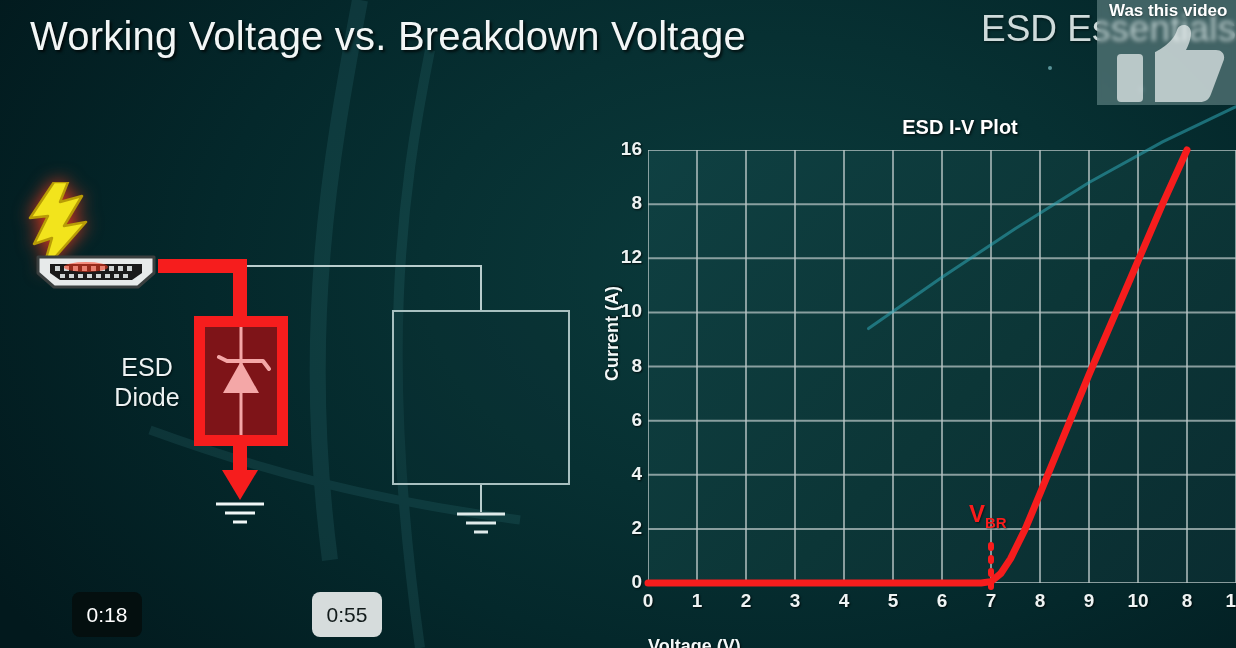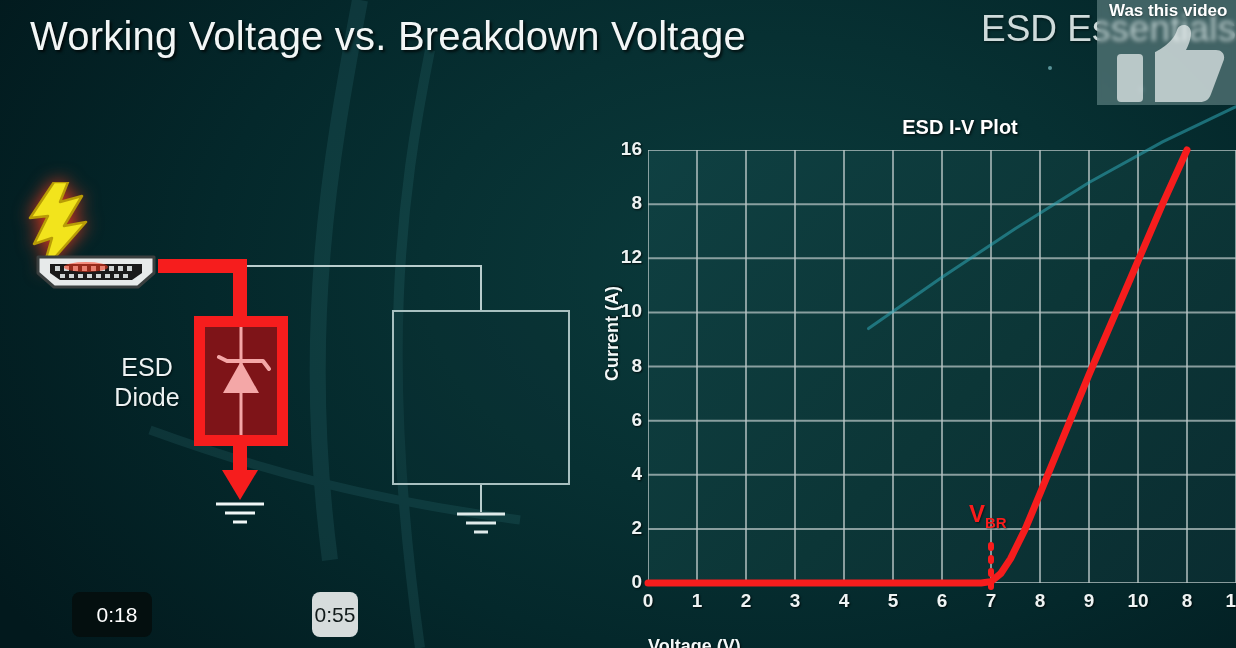--- a/index.html
+++ b/index.html
@@ -250,24 +250,24 @@
   .badge {
     position: absolute;
     border-radius: 8px;
     font-size: 21px;
     display: flex;
     align-items: center;
     justify-content: center;
   }
   #badge-current {
     left: 72px; top: 592px; width: 70px; height: 45px;
-    background: #040f0f; color: #ffffff; padding-left: 10px;
+    background: #040f0f; color: #ffffff;
   }
   #badge-total {
-    left: 312px; top: 592px; width: 46px; height: 45px;
+    left: 312px; top: 592px; width: 70px; height: 45px;
     background: #d6dcdc; color: #111a1a;
   }
 </style>
 </head>
 <body>
 
 <div id="stage">
 
   <div class="speck" style="left:1048px;top:66px;width:4px;height:4px;"></div>
   <div class="speck" style="left:1198px;top:166px;width:4px;height:4px;"></div>

